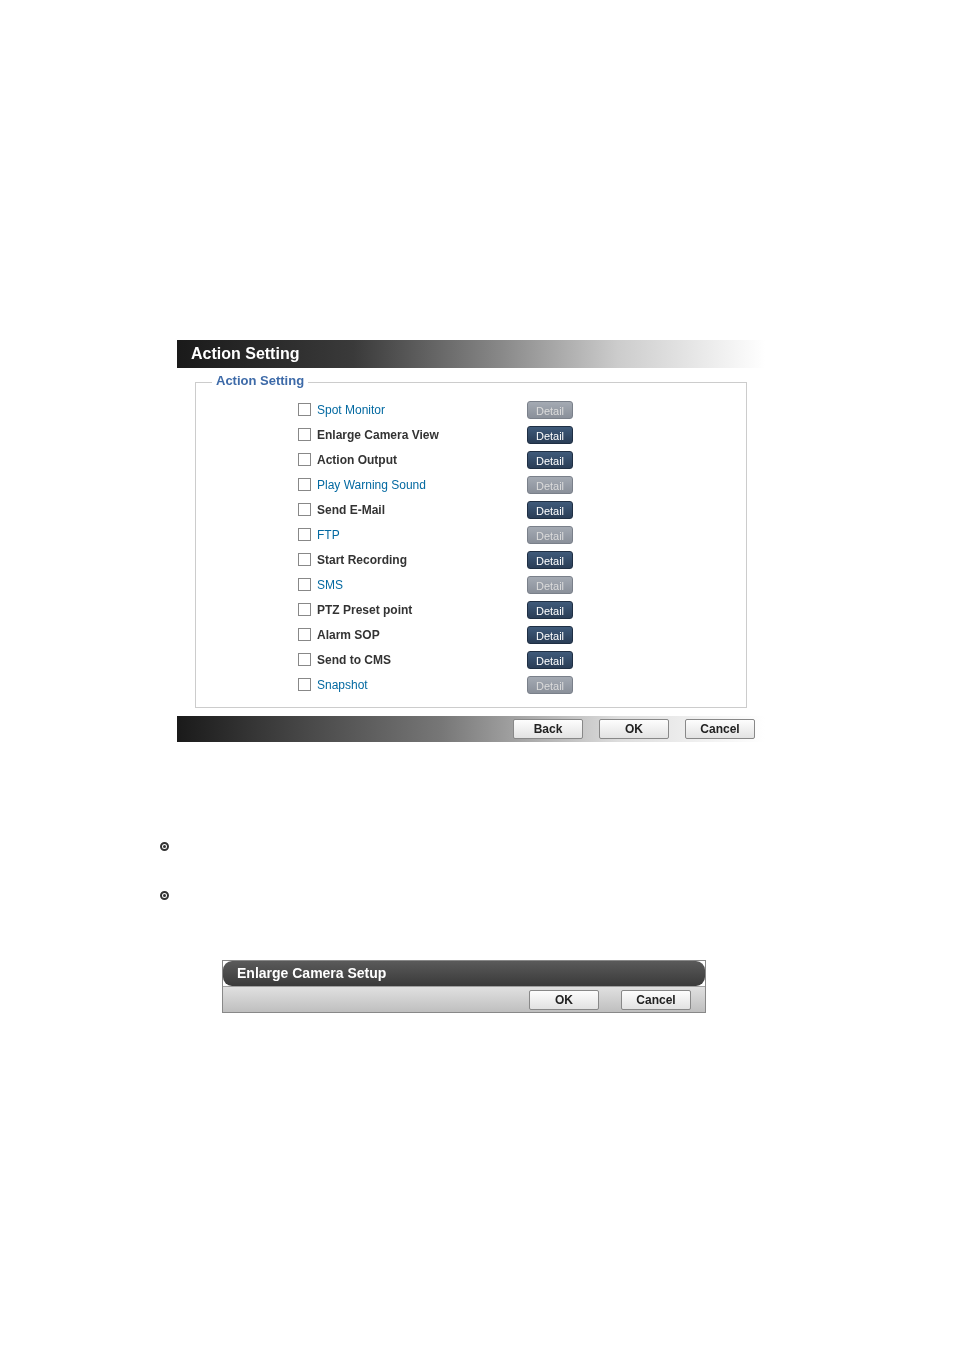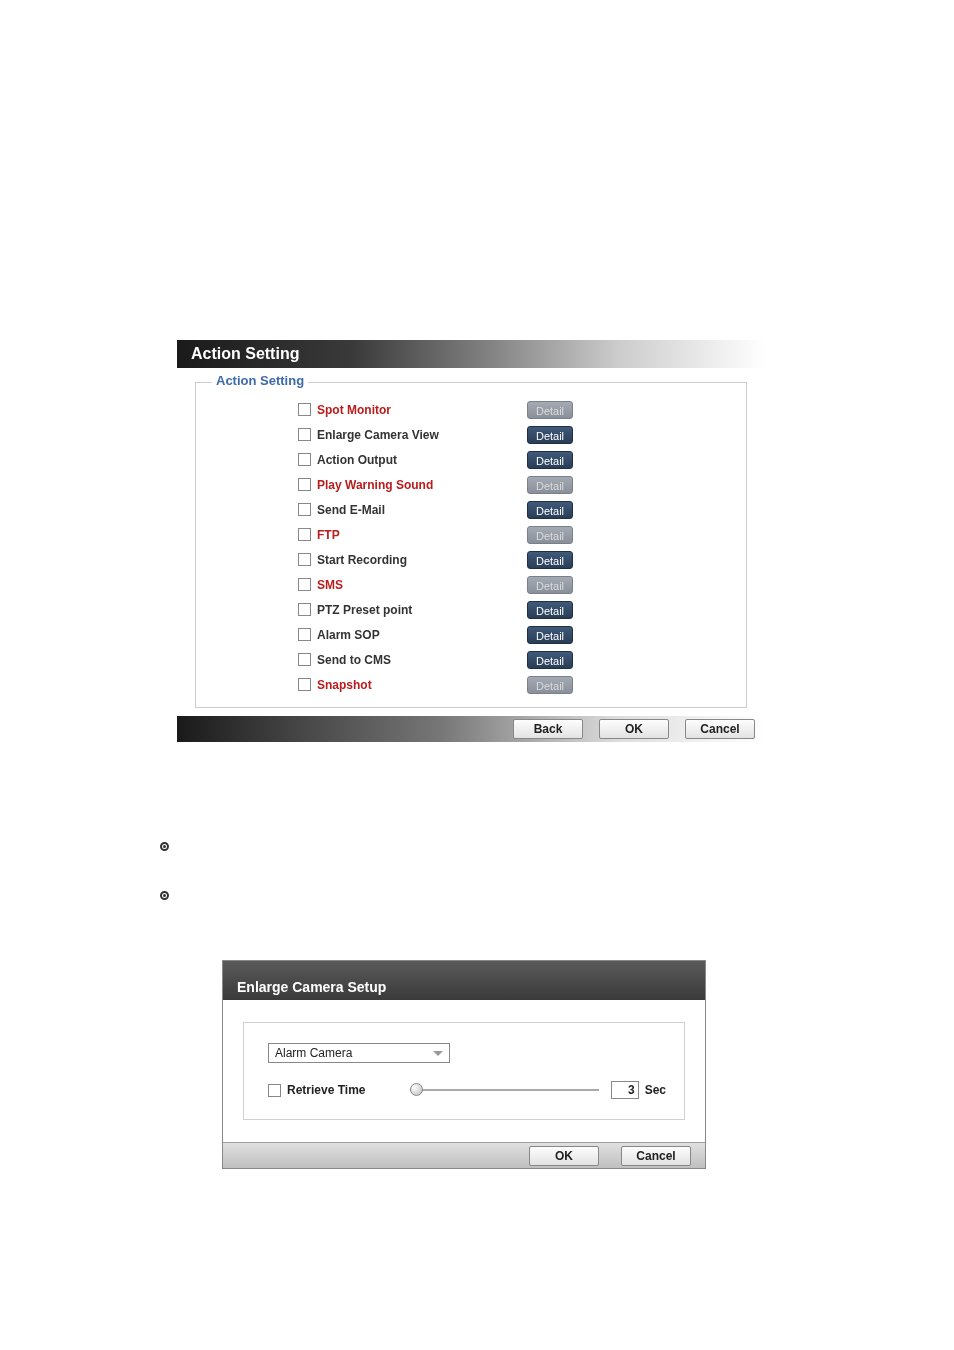--- a/index.html
+++ b/index.html
@@ -53,22 +53,22 @@
       margin-right: 6px;
       flex-shrink: 0;
     }
     .row-label {
       font-size: 12px;
       font-weight: bold;
       color: #333;
       width: 210px;
     }
     .row-label.disabled {
-      color: #b91c1c;
-      font-weight: bold;
+      color: #0369a1;
+      font-weight: normal;
     }
     .detail-btn {
       width: 46px;
       height: 18px;
       background: linear-gradient(#3f5a7a, #2a3d56);
       color: #fff;
       font-size: 11px;
       text-align: center;
       line-height: 18px;
       border-radius: 3px;
@@ -131,23 +131,24 @@
     
     .panel2 {
       margin: 60px 0 0 222px;
       width: 484px;
       background: #fff;
       border: 1px solid #888;
     }
     .panel2-header {
       background: linear-gradient(#5a5a5a, #3a3a3a);
       color: #fff;
-      padding: 18px 14px 5px 14px;
+      padding: 4px 14px 5px 14px;
       font-weight: bold;
       font-size: 14px;
+      border-radius: 9px;
     }
     .panel2-body {
       background: #fff;
       padding: 22px 20px 22px 20px;
     }
     .panel2-inner {
       border: 1px solid #d0d0d0;
       padding: 20px 18px 20px 24px;
     }
     .dropdown {
@@ -295,34 +296,17 @@
   </div>
 </div>
 
 <div class="bullets">
   <div class="bullet"></div>
   <div class="bullet"></div>
 </div>
 
 <div class="panel2">
   <div class="panel2-header">Enlarge Camera Setup</div>
-  <div class="panel2-body">
-    <div class="panel2-inner">
-      <div class="dropdown">
-        <span>Alarm Camera</span>
-        <span class="dropdown-arrow"></span>
-      </div>
-      <div class="retrieve-row">
-        <span class="checkbox"></span>
-        <span>Retrieve Time</span>
-        <div class="slider-track">
-          <div class="slider-thumb"></div>
-        </div>
-        <span class="slider-value">3</span>
-        <span>Sec</span>
-      </div>
-    </div>
-  </div>
   <div class="panel2-footer">
     <span class="footer-btn">OK</span>
     <span class="footer-btn">Cancel</span>
   </div>
 </div>
 
 </body></html>

